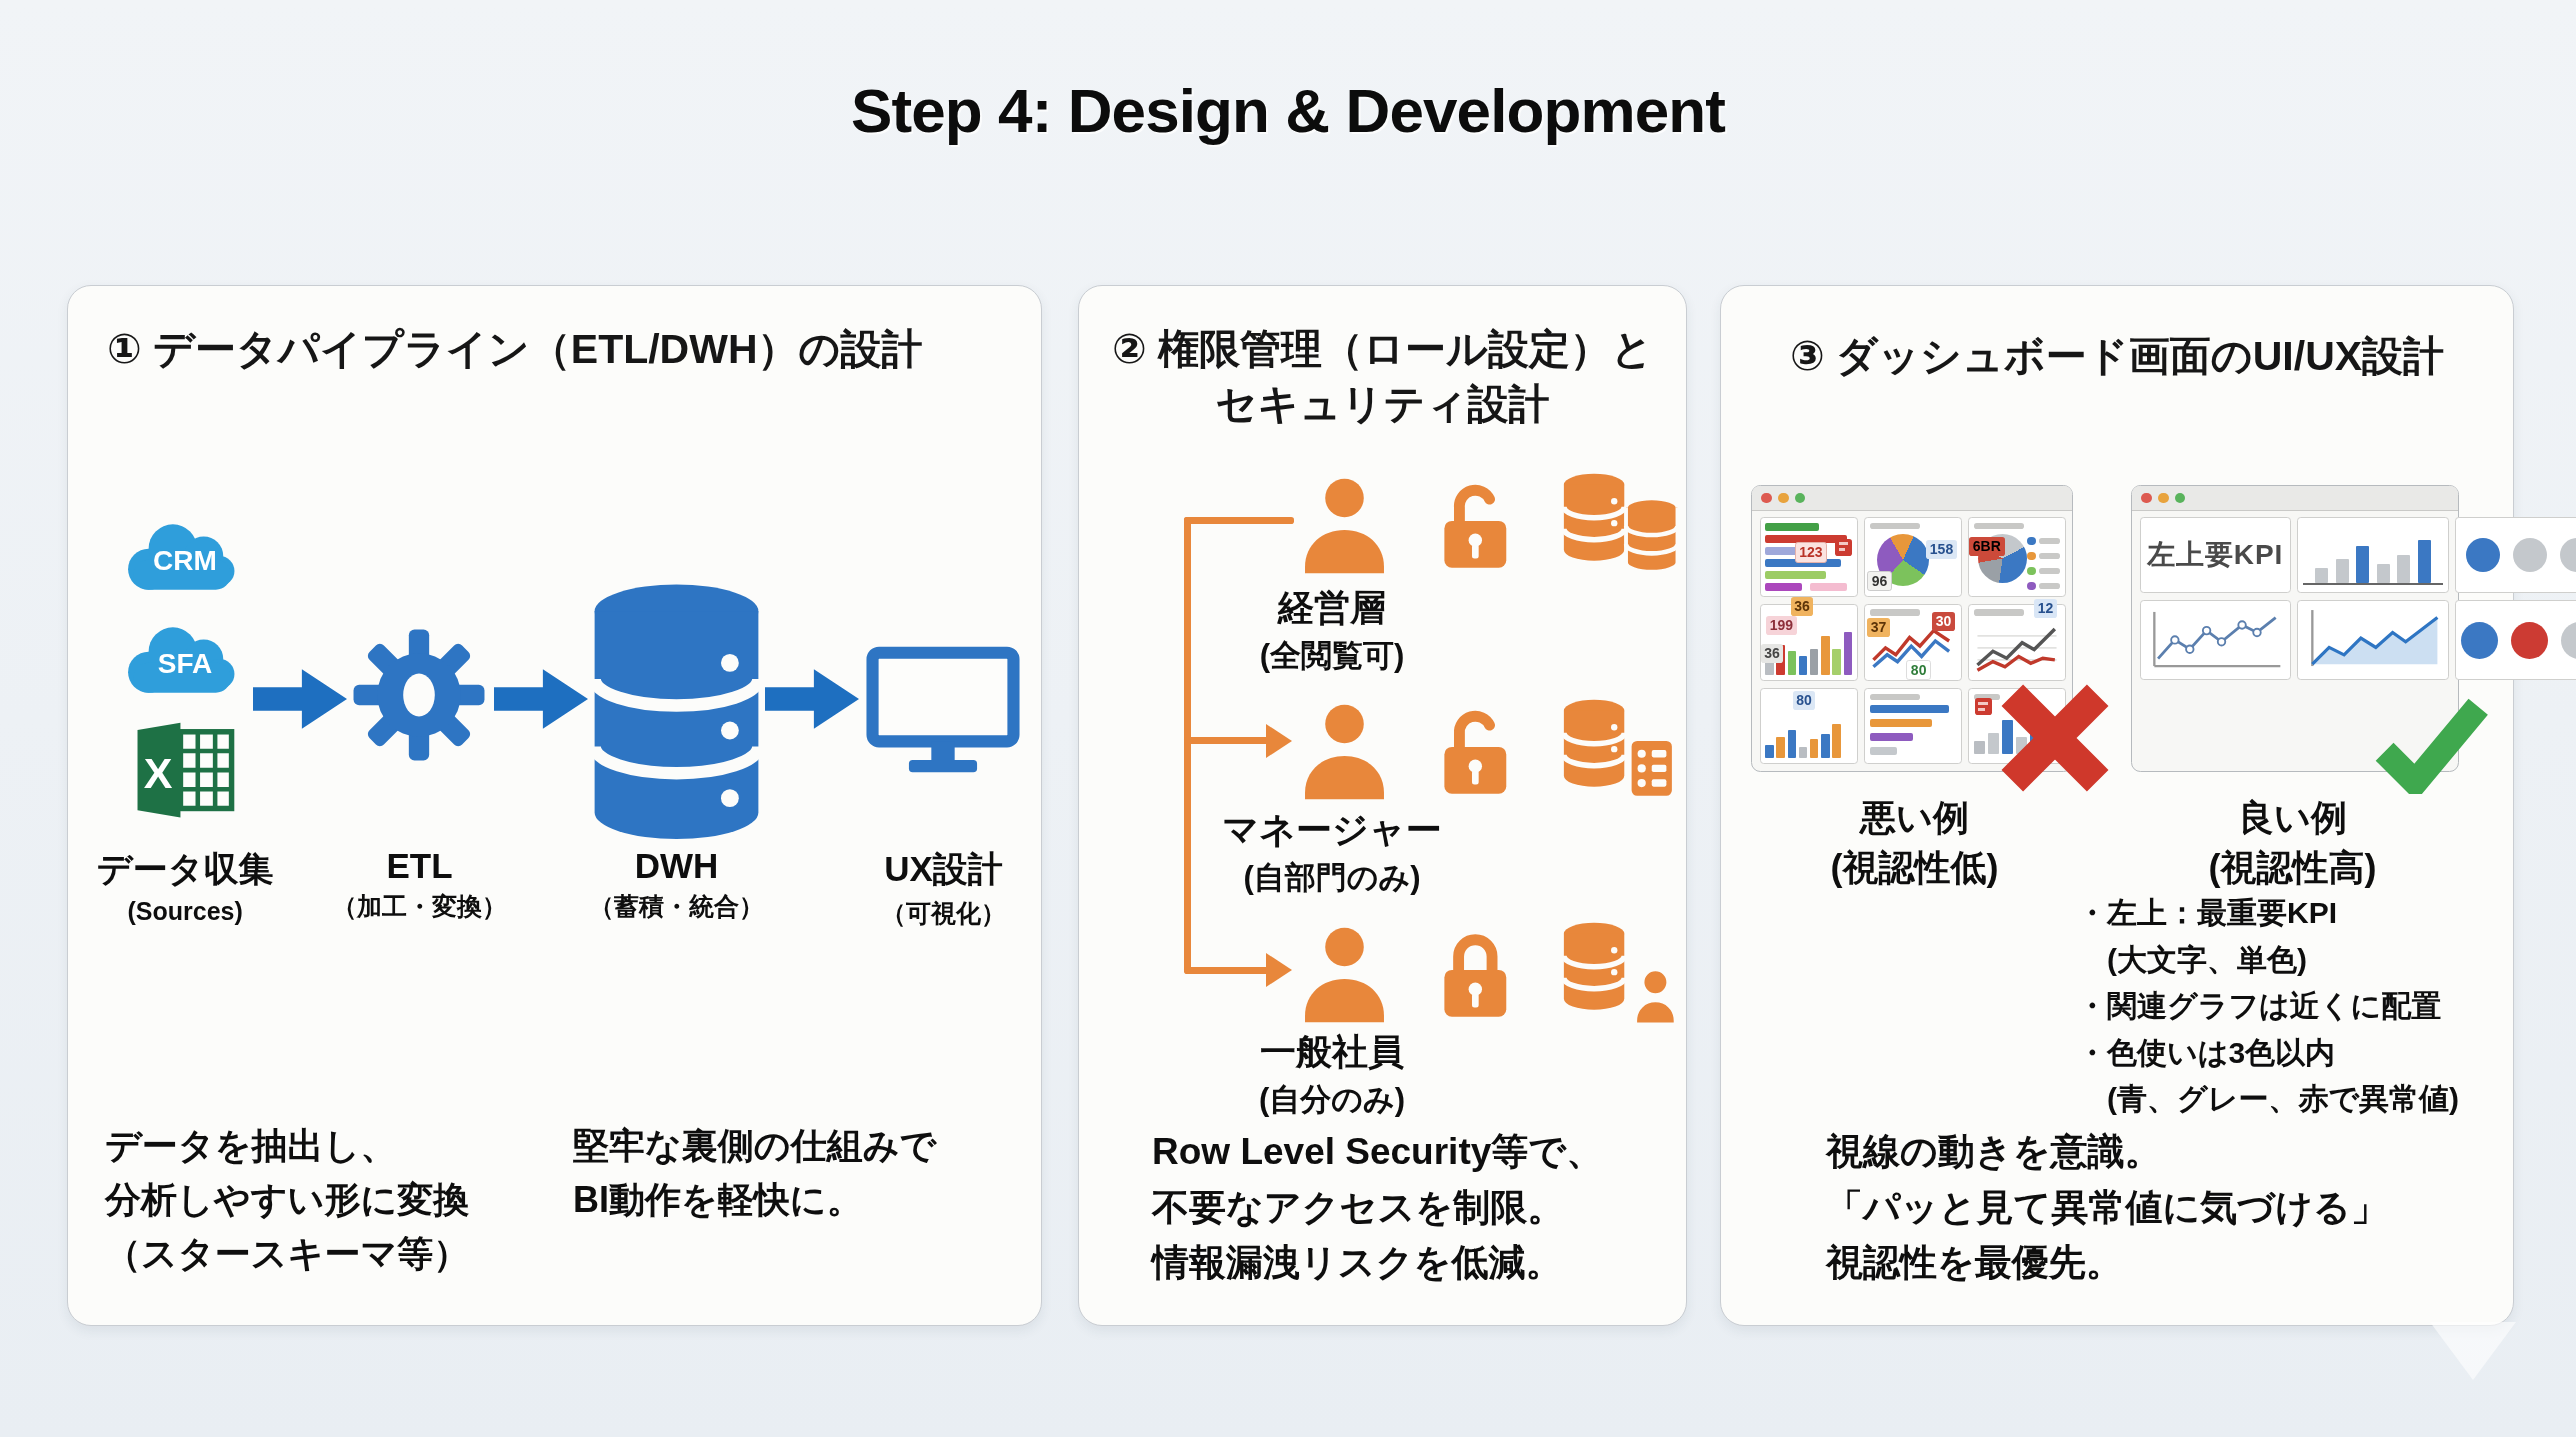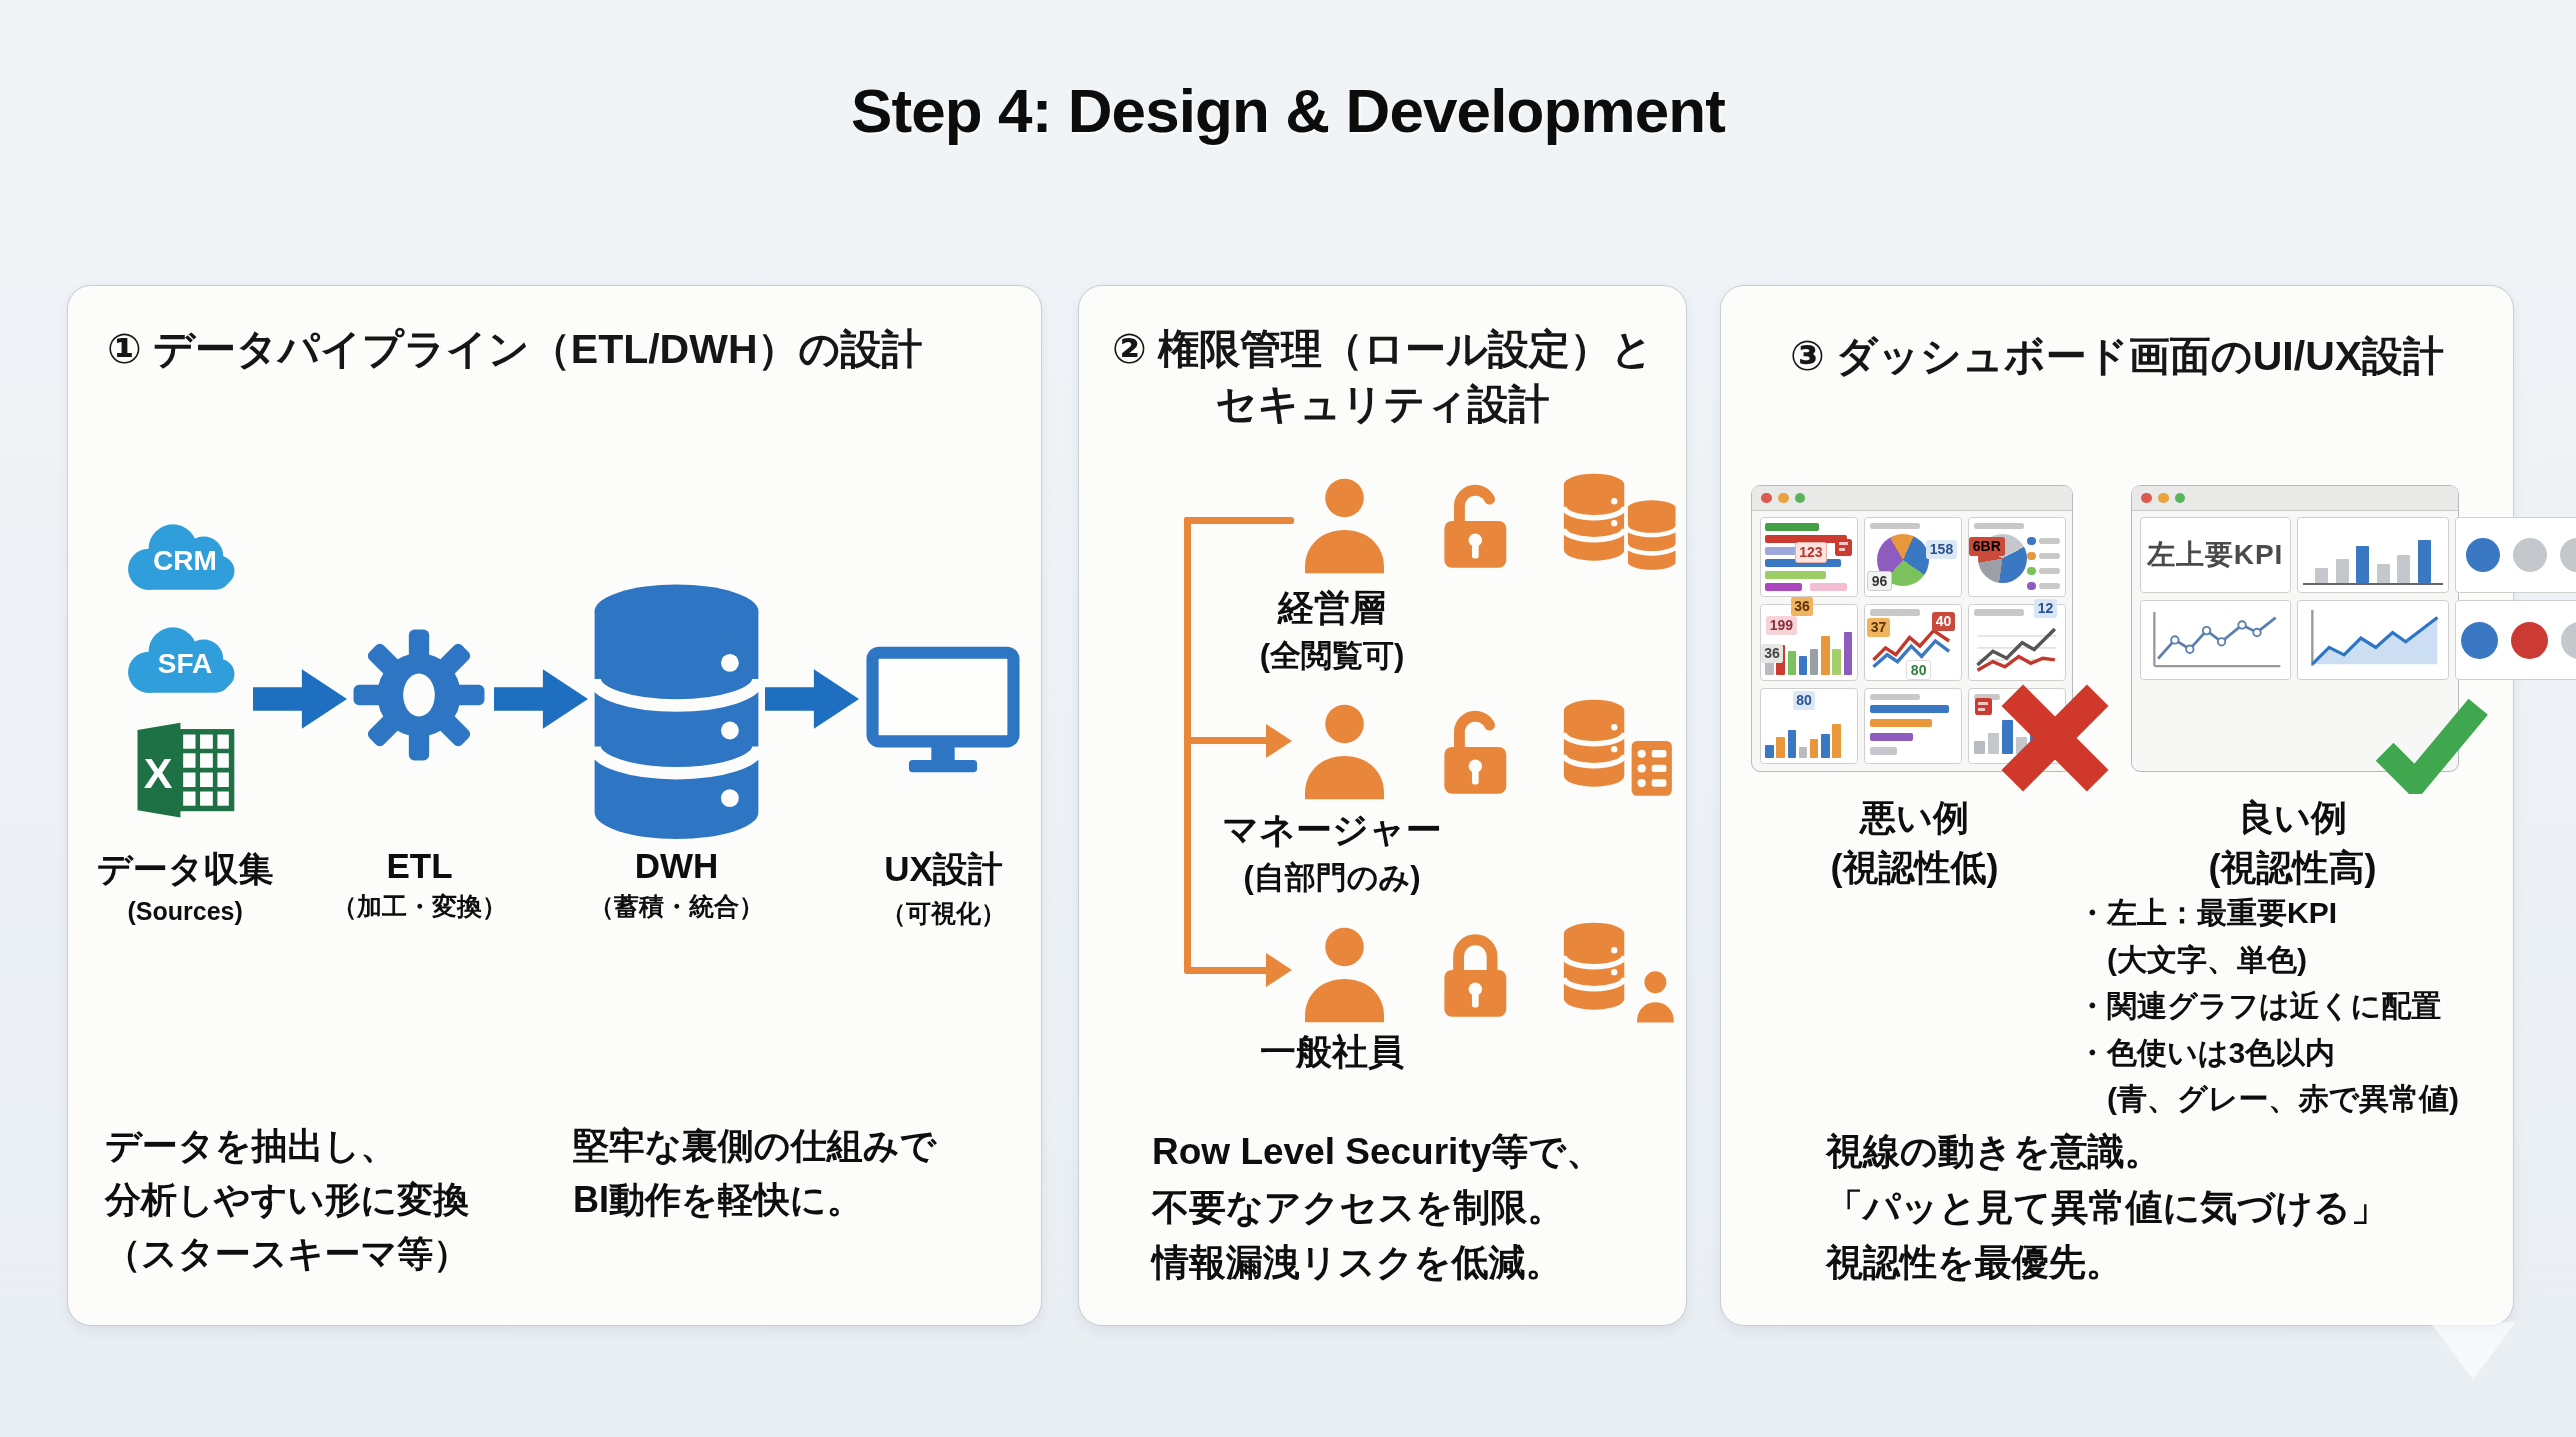--- a/index.html
+++ b/index.html
@@ -302,20 +302,21 @@
       <circle cx="59" cy="33" r="3.5" fill="#fcfcfa"></circle>
         <circle cx="59" cy="57" r="3.5" fill="#fcfcfa"></circle>
       <g transform="translate(80,52)">
         <circle cx="24" cy="16" r="14" fill="#e8873b" stroke="#fcfcfa" stroke-width="4"></circle>
         <path d="M2 62 v-4 c0-13 10-22 22-22 s22 9 22 22 v4 z" fill="#e8873b" stroke="#fcfcfa" stroke-width="4"></path>
       </g>
     </svg>
   </div>
   <div class="role-label" style="top:742px">
     <div class="r-name">一般社員</div>
+    <div class="r-scope">(自分のみ)</div>
   </div>
 
   <p class="p2-note prel">Row Level Security等で、
 不要なアクセスを制限。
 情報漏洩リスクを低減。</p>
 </section>
 
 <section class="panel" id="panel3">
   <h2 class="panel-title p3-title">③ ダッシュボード画面のUI/UX設計</h2>
 
@@ -382,21 +383,21 @@
         <span class="badge" style="left:5.6px;top:11.2px;background:#f6d3d8;color:#8c2f3a">199</span>
         <span class="badge" style="left:0;top:39px;background:#e6e6e4;color:#444">36</span>
       </div>
       <div class="tile">
         <div class="cap"></div>
         <svg width="86" height="52" viewBox="0 0 100 58">
           <polyline points="4,52 20,38 32,46 48,28 60,40 76,22 92,34" fill="none" stroke="#3b78c3" stroke-width="4"></polyline>
           <polyline points="4,44 18,30 30,38 46,18 58,28 74,10 92,22" fill="none" stroke="#c0392b" stroke-width="4"></polyline>
         </svg>
         <span class="badge" style="left:1.9px;top:13px;background:#f0b35f;color:#5d3408">37</span>
-        <span class="badge" style="right:5.6px;top:7.5px;background:#c94a3d;color:#fff">40</span>
+        <span class="badge" style="right:5.6px;top:7.5px;background:#c94a3d;color:#fff">30</span>
         <span class="badge" style="left:41px;bottom:0;background:#fff;color:#2f7d3a;border:0.9px solid #ddd">80</span>
       </div>
       <div class="tile">
         <div class="cap"></div>
         <svg width="86" height="52" viewBox="0 0 100 58">
           <line x1="4" y1="16" x2="96" y2="16" stroke="#e2e2e0" stroke-width="2"></line>
           <line x1="4" y1="30" x2="96" y2="30" stroke="#e2e2e0" stroke-width="2"></line>
           <line x1="4" y1="44" x2="96" y2="44" stroke="#e2e2e0" stroke-width="2"></line>
           <polyline points="4,50 22,34 38,42 56,24 70,32 94,8" fill="none" stroke="#555" stroke-width="4"></polyline>
           <polyline points="4,56 22,46 36,52 52,40 66,48 80,42 94,44" fill="none" stroke="#c0392b" stroke-width="4"></polyline>

